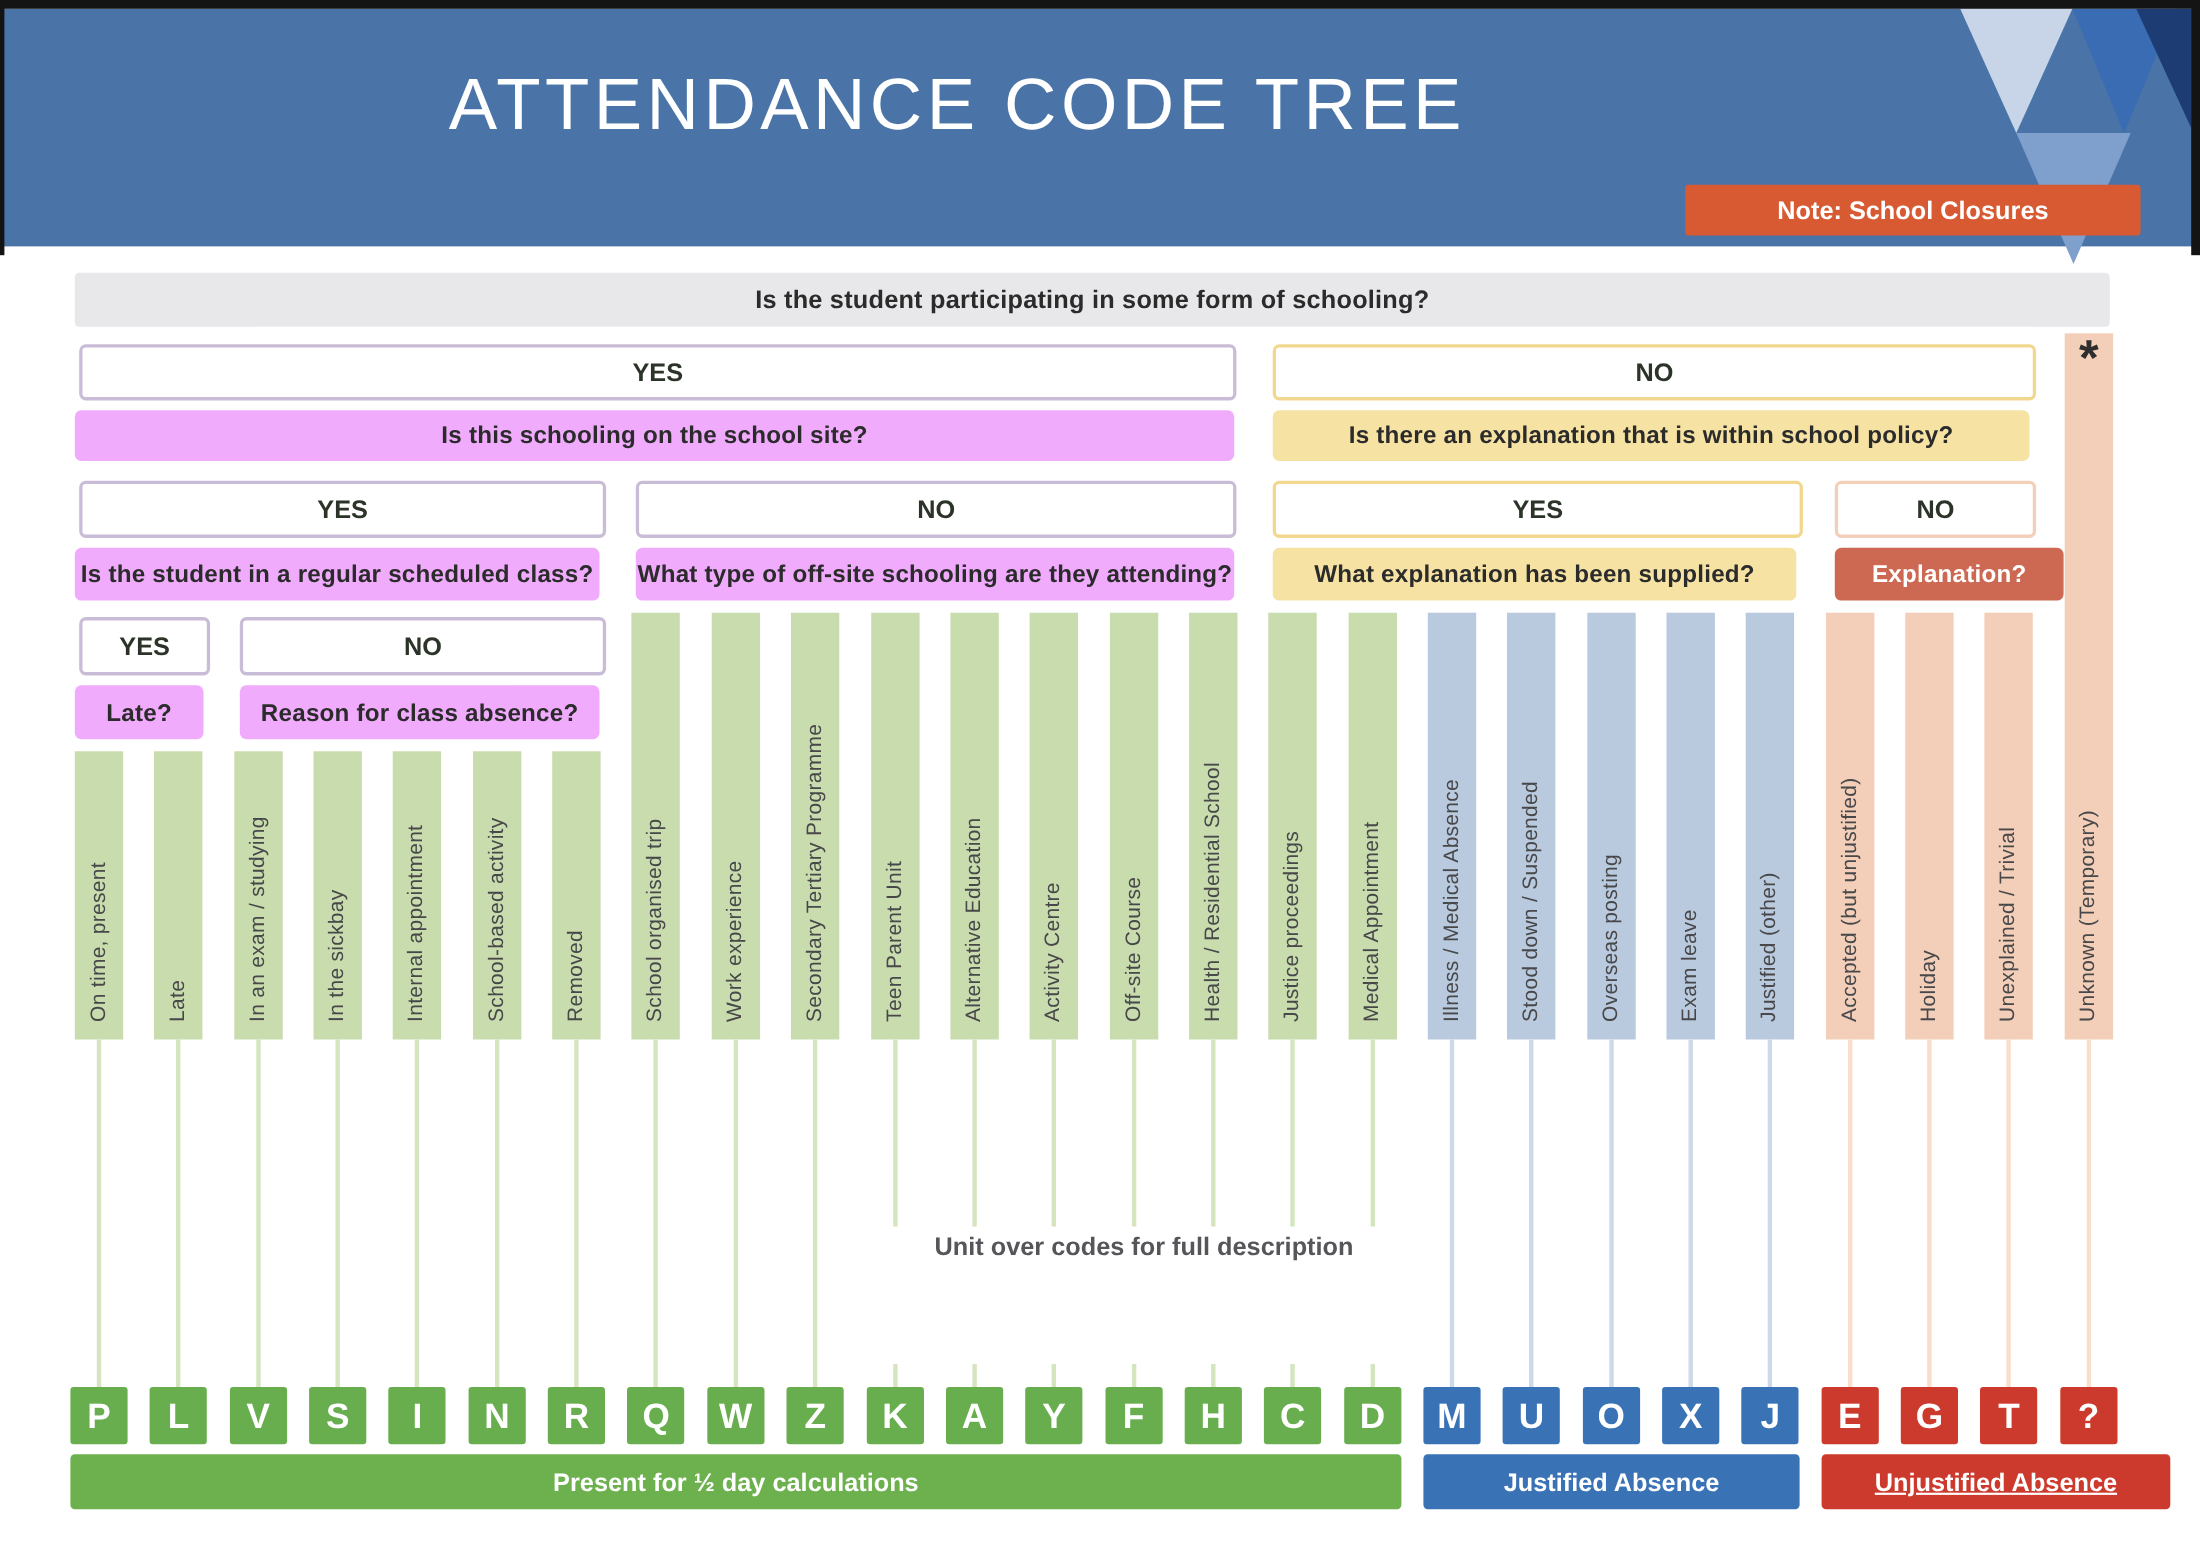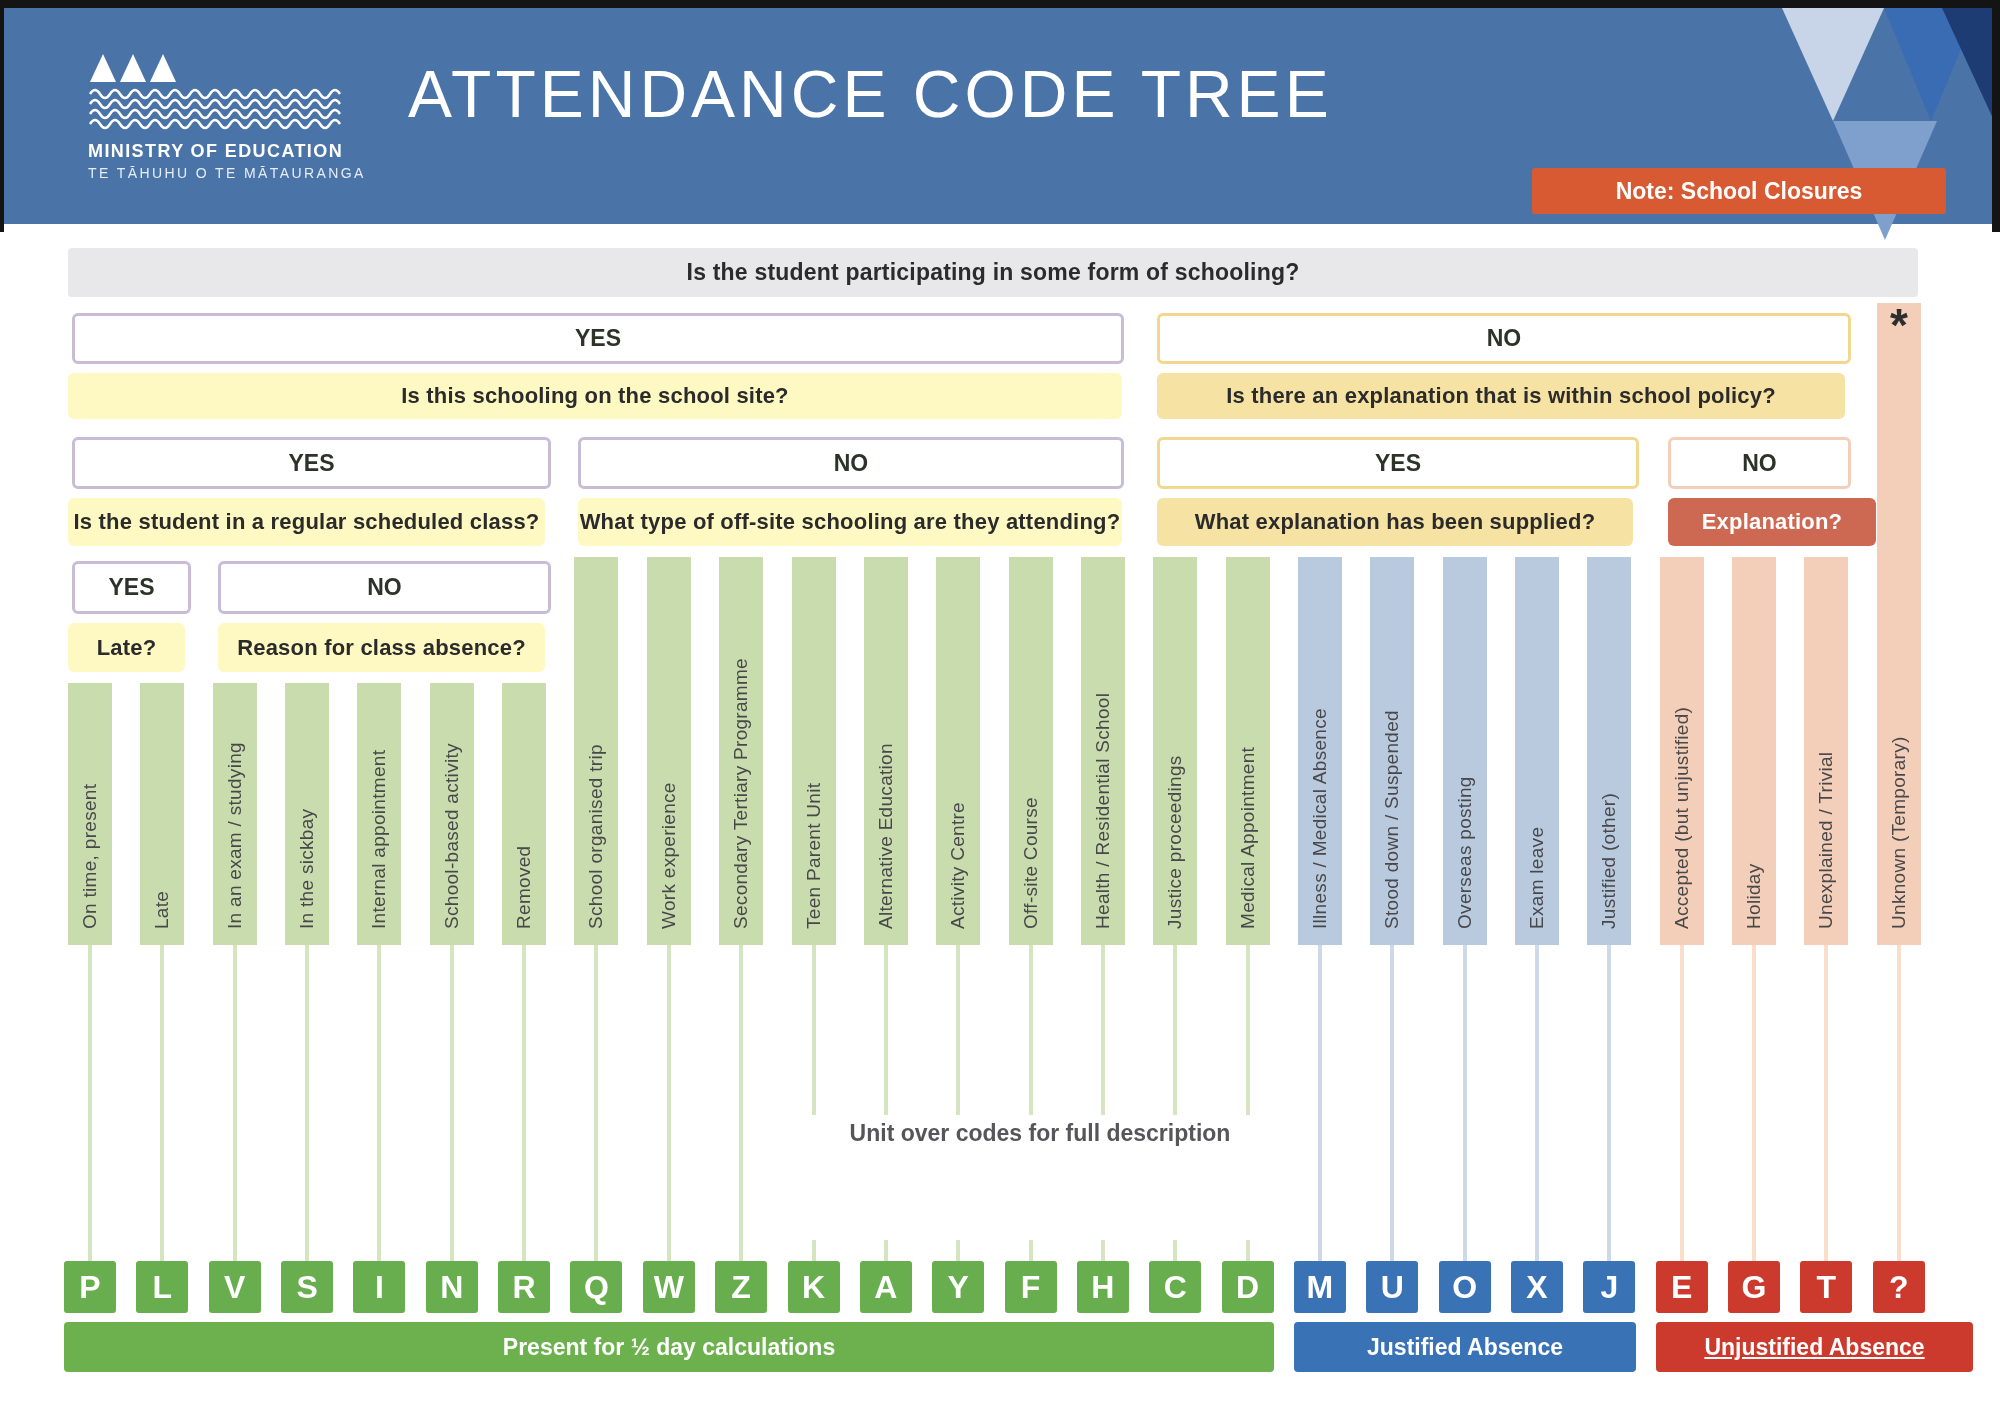--- a/index.html
+++ b/index.html
@@ -16,21 +16,21 @@
   .title{position:absolute;left:408px;top:56px;font-size:66px;font-weight:300;color:#fff;
          letter-spacing:4px;white-space:nowrap;}
   .note-btn{position:absolute;left:1532px;top:168px;width:414px;height:46px;background:#d85a32;
             border-radius:3px;color:#fff;font-weight:bold;font-size:23px;display:flex;
             align-items:center;justify-content:center;z-index:4;}
   .deco{position:absolute;top:8px;right:8px;z-index:3;}
   
   .band{position:absolute;border-radius:6px;display:flex;align-items:center;justify-content:center;
         font-weight:bold;font-size:22px;color:#2b2b2b;letter-spacing:.2px;}
   .band.gray{background:#e8e7ea;border-radius:4px;font-size:23px;}
-  .band.purple{background:#fef9c3;}
+  .band.purple{background:#f0abfc;}
   .band.yellow{background:#f6e3a3;}
   .band.redband{background:#cd6952;color:#fff;}
   .answer{position:absolute;background:#fff;border-radius:6px;display:flex;align-items:center;
           justify-content:center;font-weight:bold;font-size:23px;color:#2c3429;border:3px solid;}
   .b-purple{border-color:#c9bcd6;}
   .b-yellow{border-color:#f1d88e;}
   .b-peach{border-color:#f3cfb9;}
   
   .bar{position:absolute;width:44px;writing-mode:vertical-rl;transform:rotate(180deg);
        font-size:19px;color:#48484a;letter-spacing:.3px;}
@@ -60,37 +60,20 @@
 </head>
 <body>
 
 <div class="page">
 
   <div class="banner"></div>
   <div class="top-edge"></div>
   <div class="edge-l"></div>
   <div class="edge-r"></div>
 
-  <div class="logo">
-    <svg width="256" height="82" viewBox="0 0 256 82">
-      <g fill="#ffffff">
-        <polygon points="2,32 15,4 28,32"></polygon>
-        <polygon points="32,32 45,4 58,32"></polygon>
-        <polygon points="62,32 75,4 88,32"></polygon>
-      </g>
-      <g stroke="#ffffff" stroke-width="2.4" fill="none">
-        <path d="M2 44 q5 -8 10 0 q5 8 10 0 q5 -8 10 0 q5 8 10 0 q5 -8 10 0 q5 8 10 0 q5 -8 10 0 q5 8 10 0 q5 -8 10 0 q5 8 10 0 q5 -8 10 0 q5 8 10 0 q5 -8 10 0 q5 8 10 0 q5 -8 10 0 q5 8 10 0 q5 -8 10 0 q5 8 10 0 q5 -8 10 0 q5 8 10 0 q5 -8 10 0 q5 8 10 0 q5 -8 10 0 q5 8 10 0 q5 -8 10 0"></path>
-        <path d="M2 54 q5 -8 10 0 q5 8 10 0 q5 -8 10 0 q5 8 10 0 q5 -8 10 0 q5 8 10 0 q5 -8 10 0 q5 8 10 0 q5 -8 10 0 q5 8 10 0 q5 -8 10 0 q5 8 10 0 q5 -8 10 0 q5 8 10 0 q5 -8 10 0 q5 8 10 0 q5 -8 10 0 q5 8 10 0 q5 -8 10 0 q5 8 10 0 q5 -8 10 0 q5 8 10 0 q5 -8 10 0 q5 8 10 0 q5 -8 10 0"></path>
-        <path d="M2 64 q5 -8 10 0 q5 8 10 0 q5 -8 10 0 q5 8 10 0 q5 -8 10 0 q5 8 10 0 q5 -8 10 0 q5 8 10 0 q5 -8 10 0 q5 8 10 0 q5 -8 10 0 q5 8 10 0 q5 -8 10 0 q5 8 10 0 q5 -8 10 0 q5 8 10 0 q5 -8 10 0 q5 8 10 0 q5 -8 10 0 q5 8 10 0 q5 -8 10 0 q5 8 10 0 q5 -8 10 0 q5 8 10 0 q5 -8 10 0"></path>
-        <path d="M2 74 q5 -8 10 0 q5 8 10 0 q5 -8 10 0 q5 8 10 0 q5 -8 10 0 q5 8 10 0 q5 -8 10 0 q5 8 10 0 q5 -8 10 0 q5 8 10 0 q5 -8 10 0 q5 8 10 0 q5 -8 10 0 q5 8 10 0 q5 -8 10 0 q5 8 10 0 q5 -8 10 0 q5 8 10 0 q5 -8 10 0 q5 8 10 0 q5 -8 10 0 q5 8 10 0 q5 -8 10 0 q5 8 10 0 q5 -8 10 0"></path>
-      </g>
-    </svg>
-    <div class="logo-org">MINISTRY OF EDUCATION</div>
-    <div class="logo-maori">TE TĀHUHU O TE MĀTAURANGA</div>
-  </div>
 
   <div class="title">ATTENDANCE CODE TREE</div>
 
   <svg class="deco" width="210" height="235" viewBox="0 0 210 235">
     <polygon points="0,0 102,0 51,113" fill="#c8d5e8"></polygon>
     <polygon points="102,0 196,0 149,113" fill="#3a6cb4"></polygon>
     <polygon points="160,0 280,0 220,130" fill="#1e3c74"></polygon>
     <polygon points="51,113 155,113 103,232" fill="#7f9fcd"></polygon>
   </svg>
 

